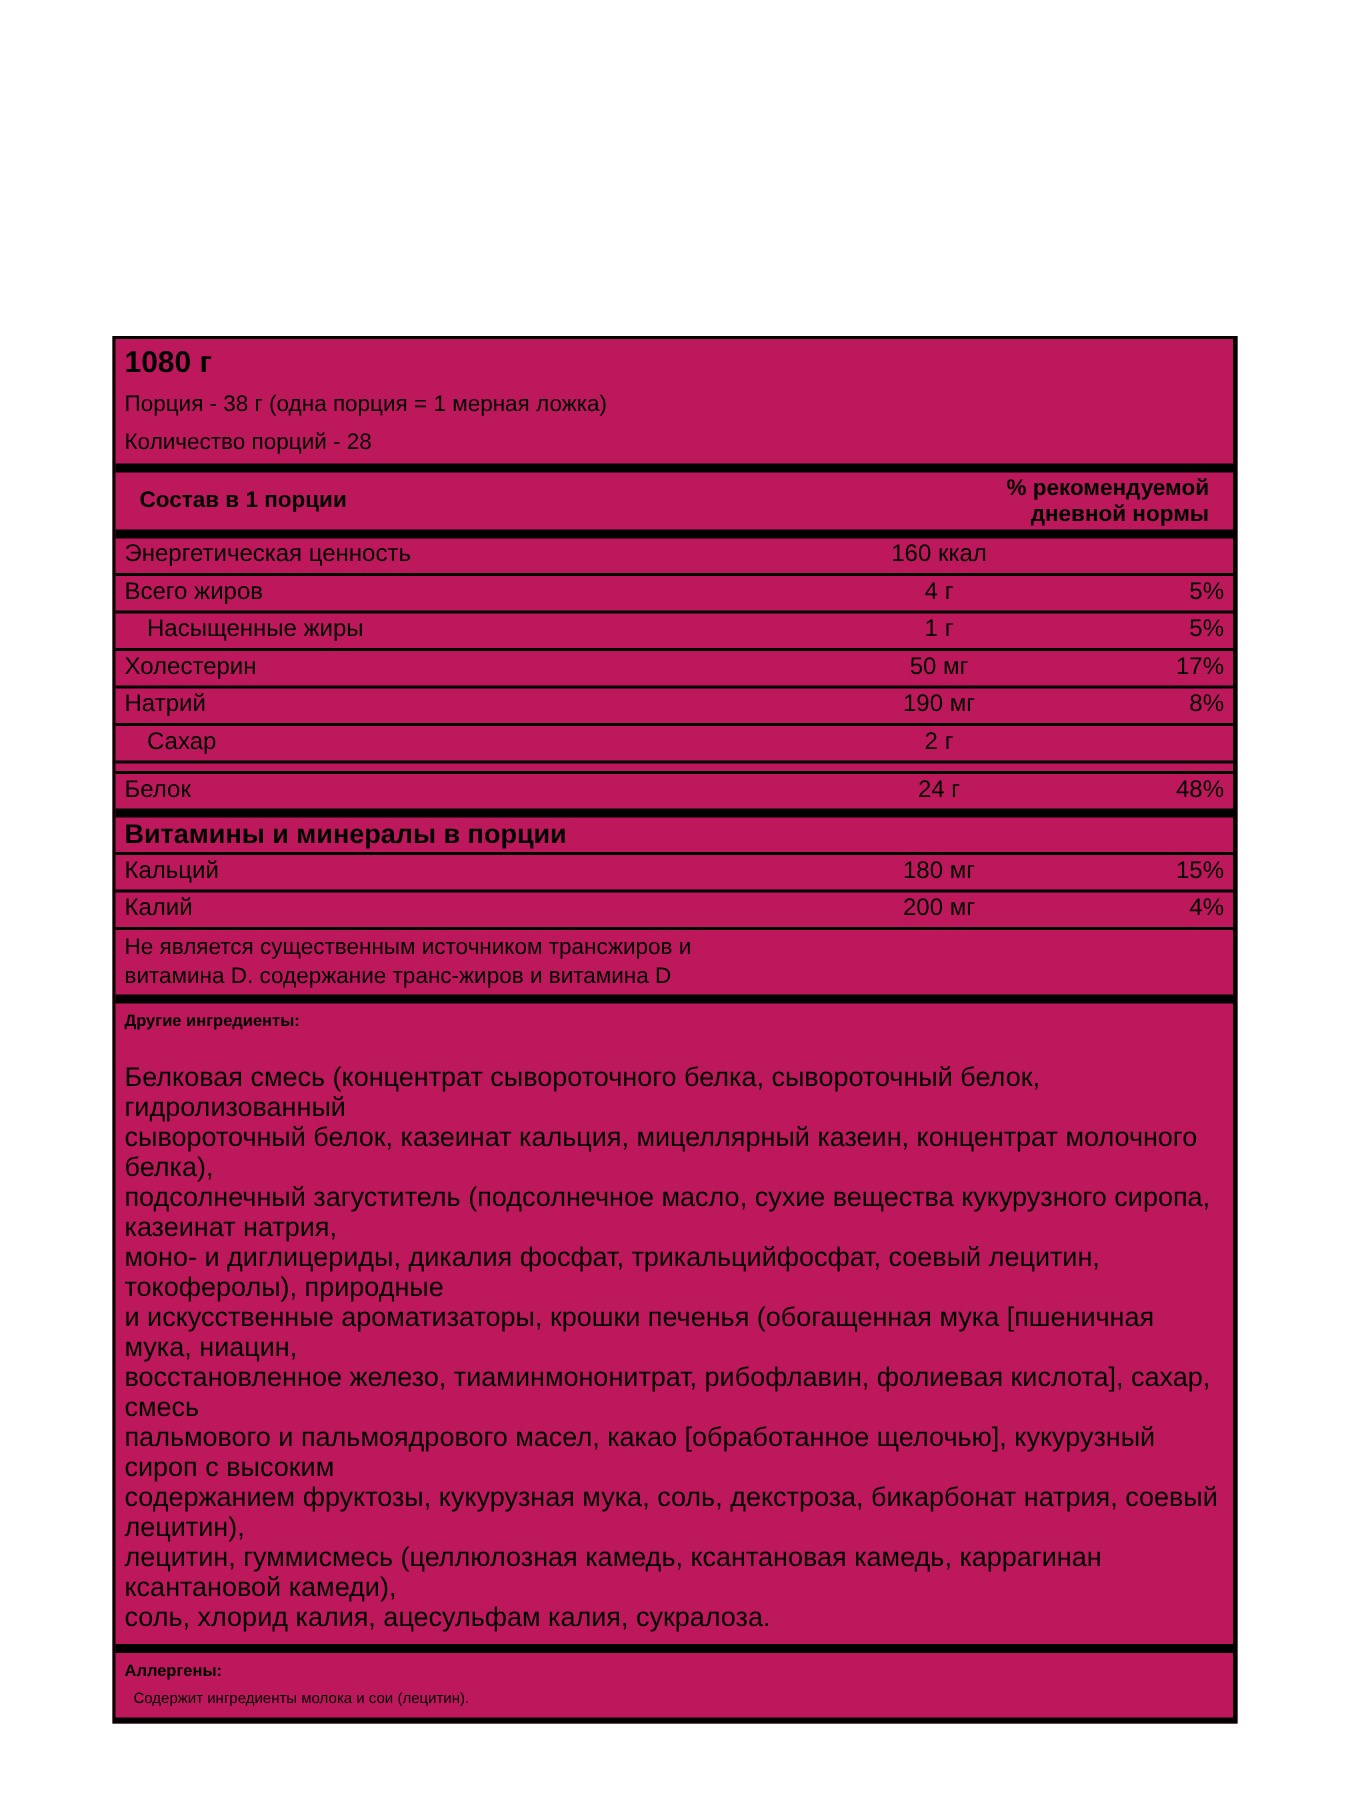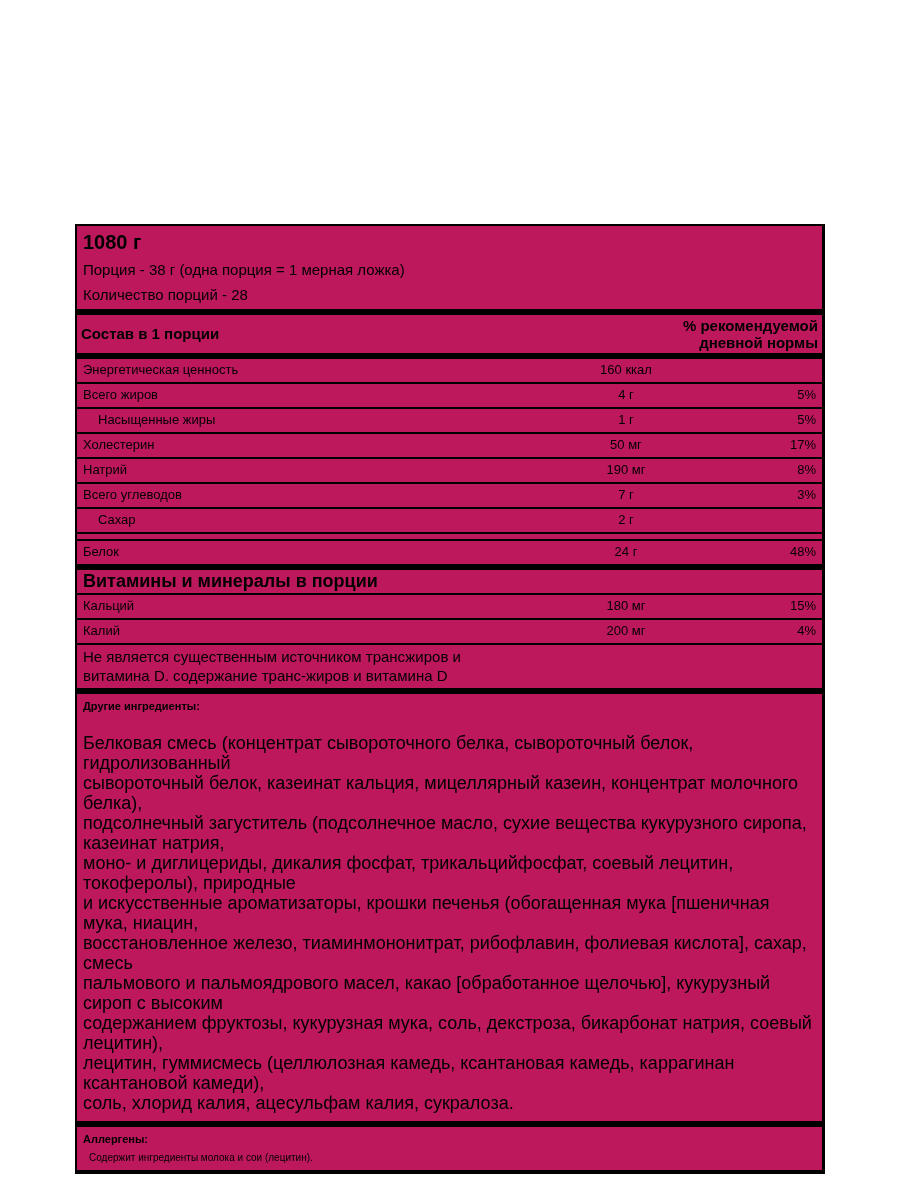--- a/index.html
+++ b/index.html
@@ -39,35 +39,35 @@
     margin-top: 7px;
   }
   .thick-bar {
     height: 6px;
     background: #000;
   }
   .comp-header {
     display: flex;
     justify-content: space-between;
     align-items: center;
-    padding: 2px 4px;
+    padding: 2px 16px;
     font-size: 15px;
     font-weight: bold;
     border-radius: 16px;
   }
   .comp-left { line-height: 18px; }
   .comp-right {
     text-align: right;
     line-height: 17px;
   }
   .nrow {
     display: grid;
     grid-template-columns: 1fr 150px 115px;
     padding: 2px 6px 3px 6px;
-    font-size: 13px;
+    font-size: 16px;
     line-height: 18px;
     border-top: 2px solid #000;
   }
   .rows-main .nrow:first-child { border-top: none; }
   .nrow .amount { text-align: center; }
   .nrow .dv { text-align: right; }
   .nrow.indent .name { padding-left: 15px; }
   .vitamins-header {
     font-size: 18px;
     font-weight: bold;
@@ -145,25 +145,20 @@
     <span class="amount">50 мг</span>
     <span class="dv">17%</span>
   </div>
 
   <div class="nrow">
     <span class="name">Натрий</span>
     <span class="amount">190 мг</span>
     <span class="dv">8%</span>
   </div>
 
-  <div class="nrow">
-    <span class="name">Всего углеводов</span>
-    <span class="amount">7 г</span>
-    <span class="dv">3%</span>
-  </div>
 
   <div class="nrow indent">
     <span class="name">Сахар</span>
     <span class="amount">2 г</span>
     <span class="dv"></span>
   </div>
 
   <div class="nrow indent">
     <span class="amount"></span>
     <span class="dv"></span>

